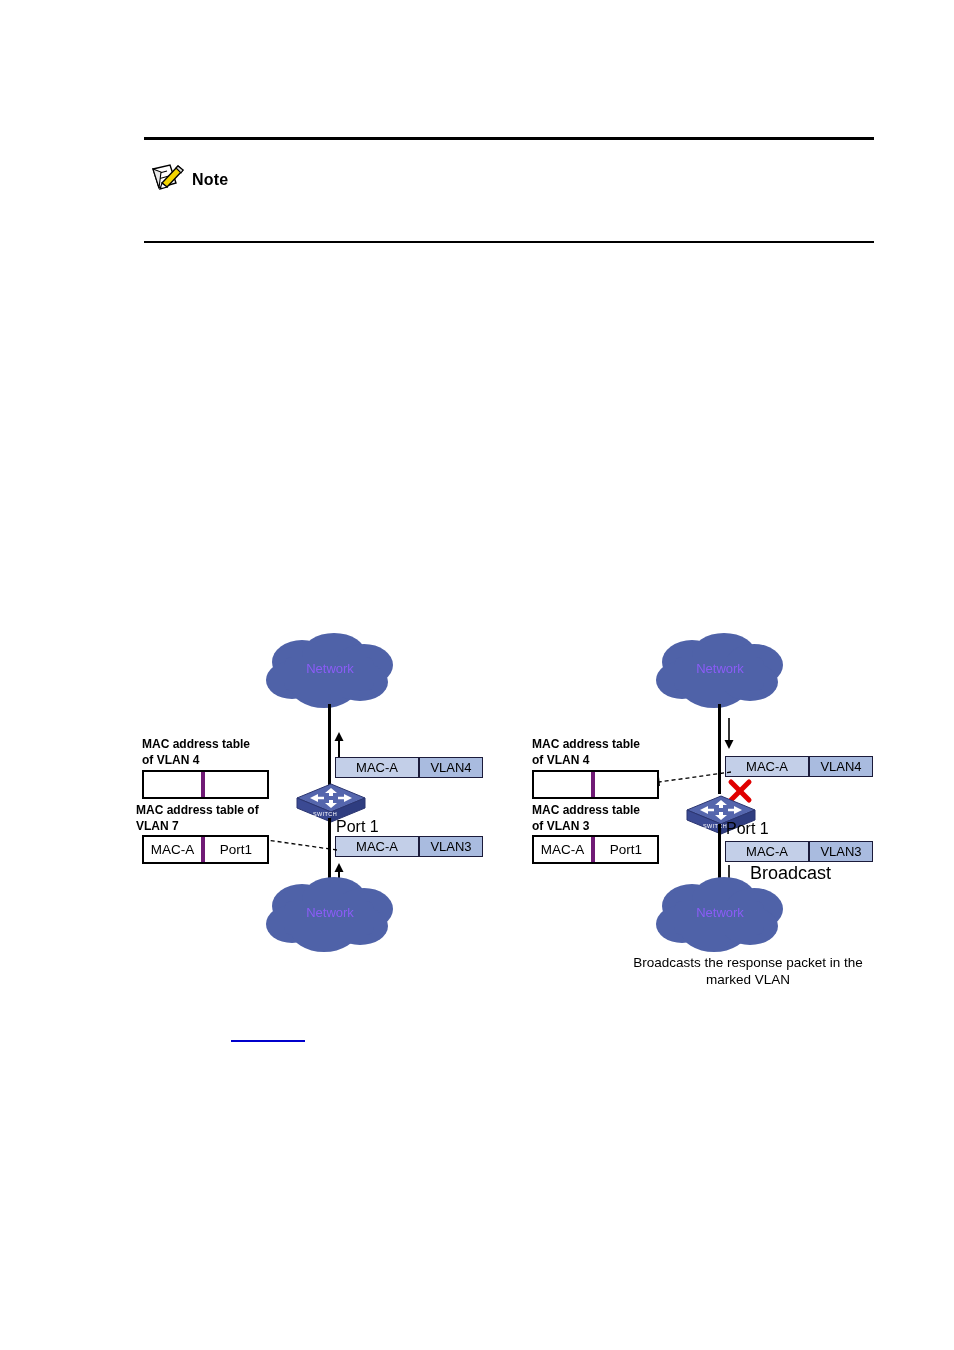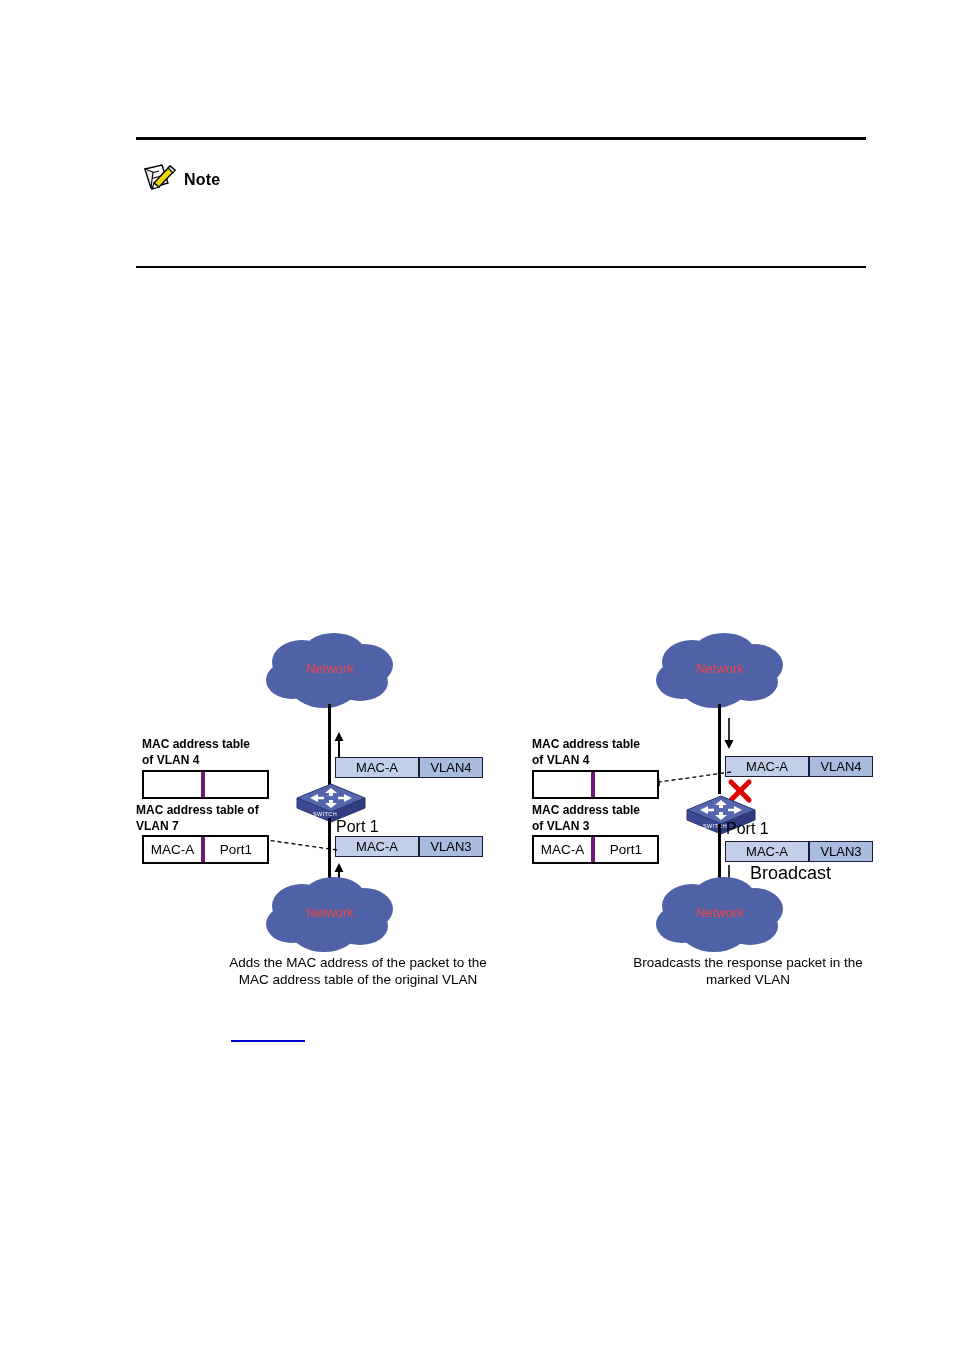--- a/index.html
+++ b/index.html
@@ -12,24 +12,24 @@
     height: 1350px;
     position: relative;
     font-family: "Liberation Sans", sans-serif;
     color: #000000;
     overflow: hidden;
   }
 
   
   #note-block {
     position: absolute;
-    left: 136px;
+    left: 144px;
     top: 137px;
     width: 730px;
-    height: 131px;
+    height: 106px;
   }
   .rule-thick {
     position: absolute;
     left: 0;
     top: 0;
     width: 730px;
     height: 3px;
     background: #000000;
   }
   .rule-thin {
@@ -65,21 +65,21 @@
   }
   .panel { position: absolute; top: 0; width: 460px; height: 400px; }
   #panel-left  { left: 128px; }
   #panel-right { left: 518px; }
 
   .cloud-wrap { position: absolute; }
   .cloud-label {
     position: absolute;
     left: 0; right: 0;
     text-align: center;
-    color: #ef4444;
+    color: #8b5cf6;
     font-size: 13px;
     font-family: "Liberation Sans", sans-serif;
     pointer-events: none;
   }
 
   .trunk {
     position: absolute;
     width: 3px;
     background: #000000;
   }
@@ -280,22 +280,20 @@
           <ellipse cx="102" cy="33" rx="29" ry="21"></ellipse>
           <ellipse cx="30" cy="48" rx="26" ry="19"></ellipse>
           <ellipse cx="62" cy="55" rx="33" ry="21"></ellipse>
           <ellipse cx="98" cy="50" rx="28" ry="19"></ellipse>
           <rect x="22" y="25" width="90" height="34" rx="8"></rect>
         </g>
       </svg>
       <span class="cloud-label" style="top:29px;">Network</span>
     </div>
 
-    <div class="caption" style="top:334px;">Adds the MAC address of the packet to the
-MAC address table of the original VLAN</div>
   </div>
 
   <div class="panel" id="panel-right">
 
     <div class="cloud-wrap" style="left:134px; top:12px; width:136px; height:78px;">
       <svg width="136" height="78" viewBox="0 0 136 78">
         <g fill="#4f62a8">
           <ellipse cx="40" cy="30" rx="30" ry="22"></ellipse>
           <ellipse cx="72" cy="22" rx="32" ry="21"></ellipse>
           <ellipse cx="102" cy="33" rx="29" ry="21"></ellipse>

